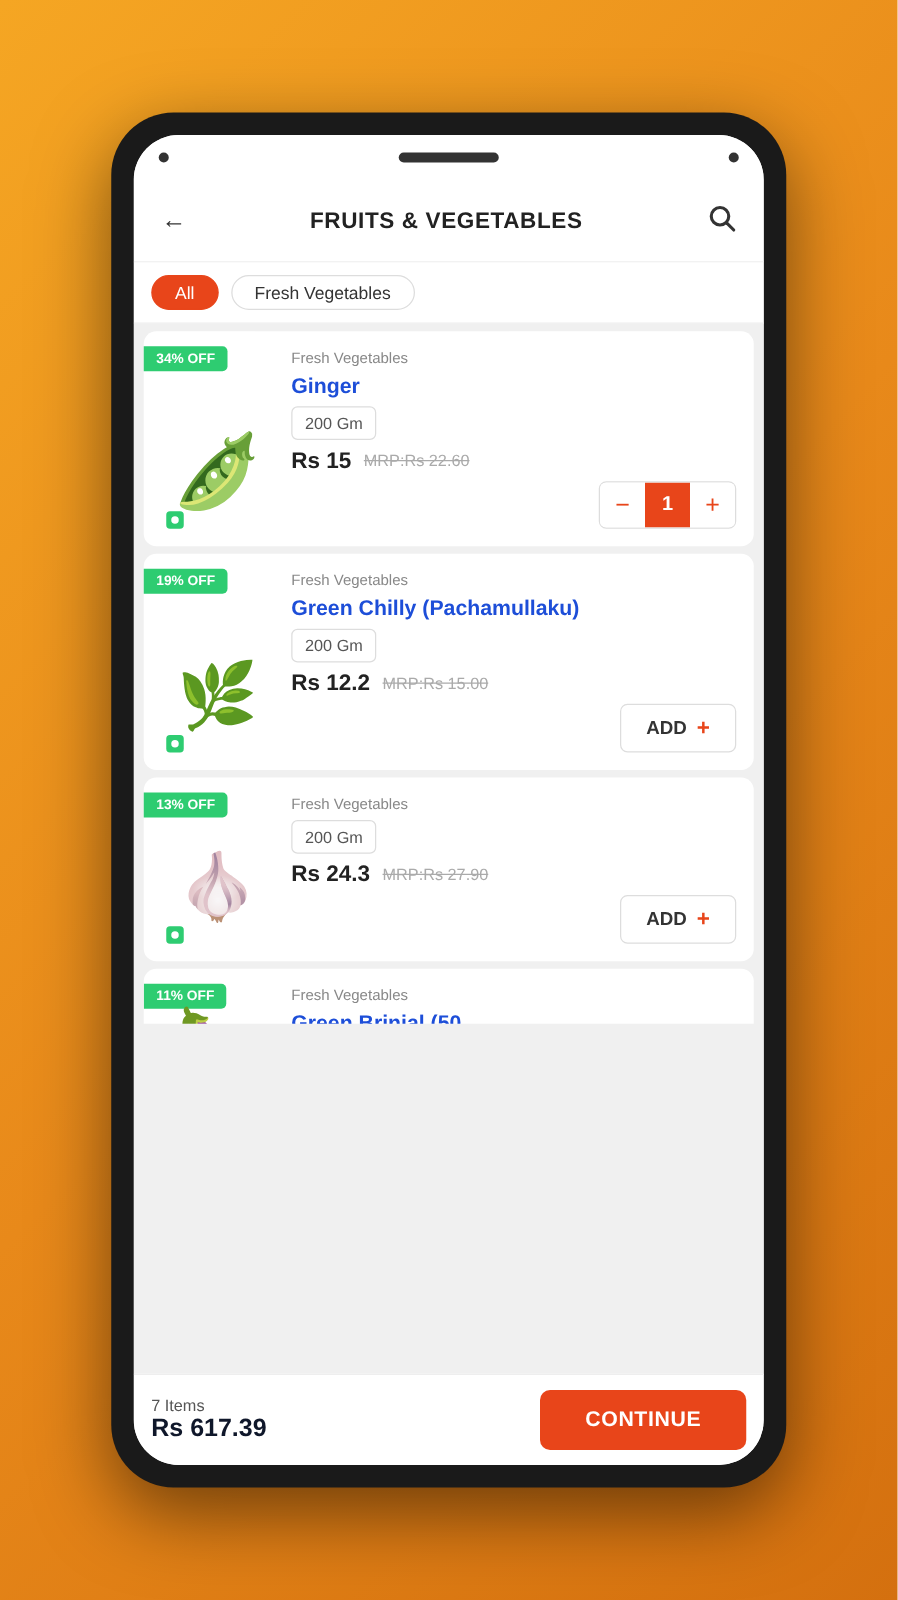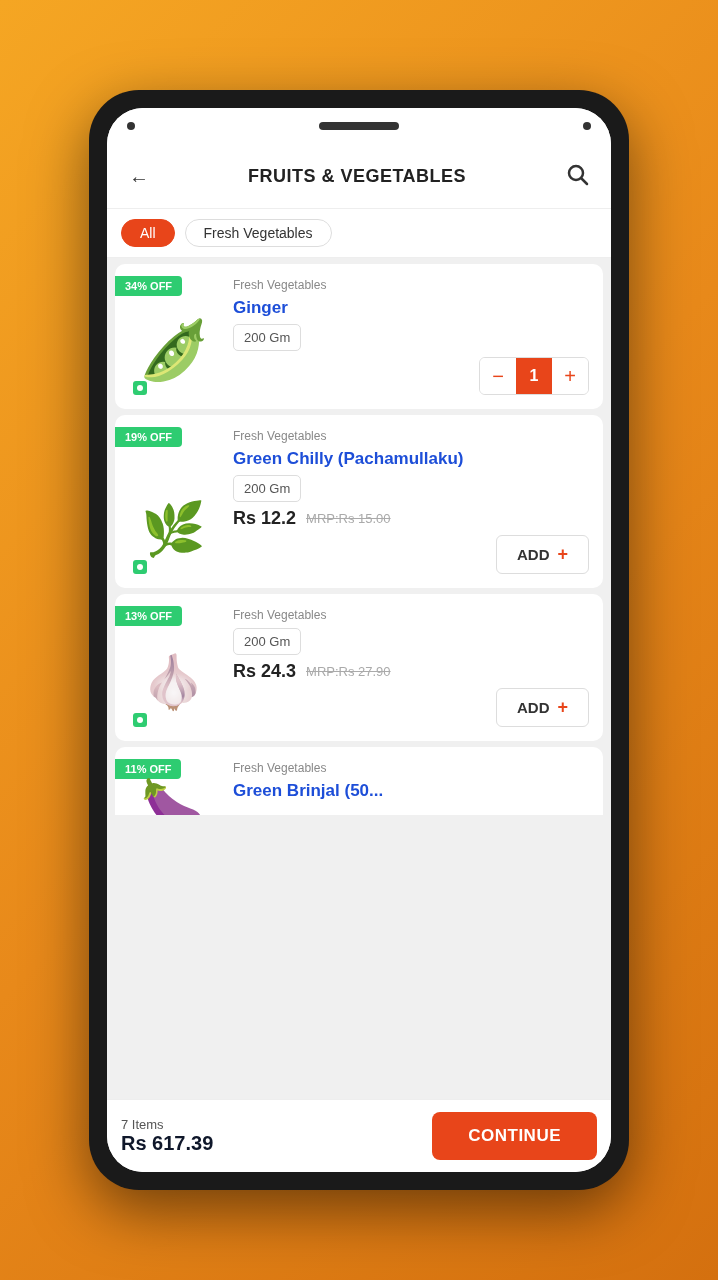--- a/index.html
+++ b/index.html
@@ -310,21 +310,21 @@
     .partial-card {
       background: white;
       margin: 6px 8px 0 8px;
       border-radius: 10px 10px 0 0;
       padding: 14px;
       display: flex;
       align-items: flex-start;
       gap: 14px;
       position: relative;
       overflow: hidden;
-      height: 68px;
+      height: 44px;
     }
   </style>
 </head>
 <body>
 
 <div class="phone-frame">
   <div class="phone-screen">
 
     <div class="status-bar">
       <div class="camera-notch"></div>
@@ -359,20 +359,24 @@
       <div class="product-card">
         <div class="discount-badge">34% OFF</div>
         <div class="product-image-container">
           <div class="product-image-ginger">🫛</div>
           <div class="stock-dot"></div>
         </div>
         <div class="product-info">
           <span class="product-category">Fresh Vegetables</span>
           <span class="product-name">Ginger</span>
           <span class="product-weight">200 Gm</span>
+          <div class="price-row">
+            <span class="price-current">Rs 15</span>
+            <span class="price-original">MRP:Rs 22.60</span>
+          </div>
           <div class="qty-control">
             <div class="qty-btn">−</div>
             <div class="qty-num">1</div>
             <div class="qty-btn">+</div>
           </div>
         </div>
       </div>
 
       <div class="product-card">
         <div class="discount-badge">19% OFF</div>

